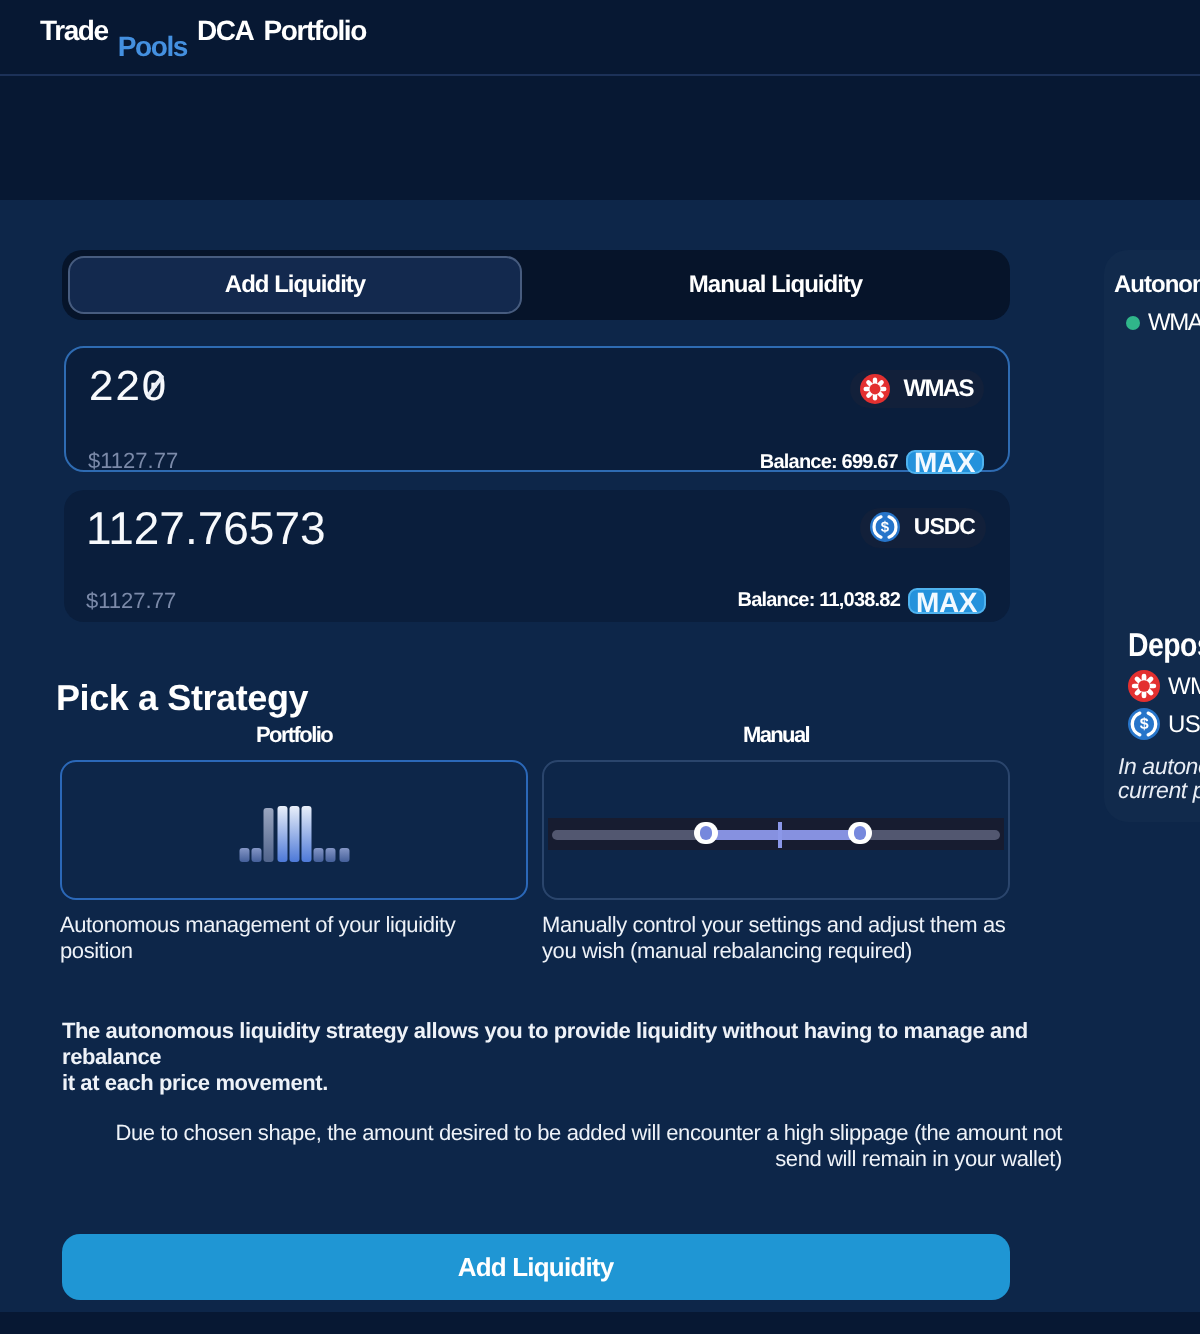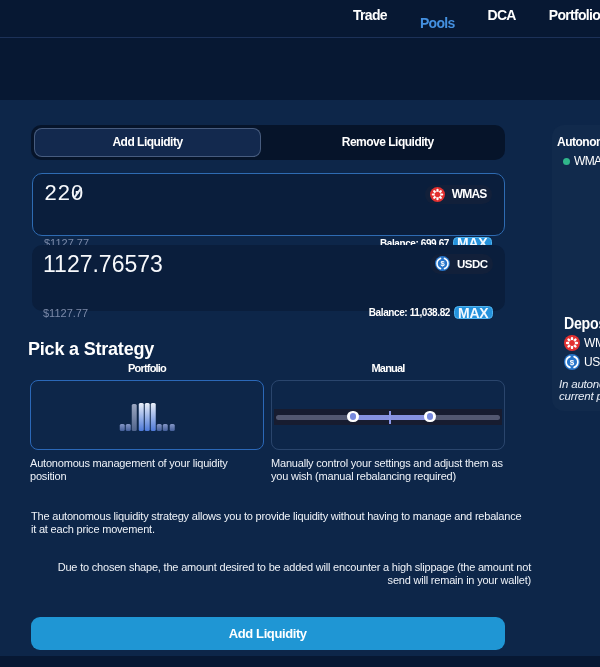--- a/index.html
+++ b/index.html
@@ -1,38 +1,38 @@
 <!DOCTYPE html>
 <html><head>
 <meta charset="utf-8">
 <style>
   * { margin:0; padding:0; box-sizing:border-box; }
   html,body { width:600px; height:667px; overflow:hidden; }
   body { background:#071833; font-family:"Liberation Sans", sans-serif; color:#fff; position:relative; }
-  .nav { position:absolute; top:0; left:0; width:600px; height:38px; border-bottom:1px solid #1c3158; display:flex; align-items:center; gap:33px; padding-left:20px; padding-bottom:7px;justify-content:flex-end; }
+  .nav { position:absolute; top:0; left:0; width:600px; height:38px; border-bottom:1px solid #1c3158; display:flex; align-items:center; gap:5px; padding-left:20px; padding-bottom:7px; }
   .nav a { font-size:14px; font-weight:bold; letter-spacing:-0.7px; color:#fff; text-decoration:none; }
   .nav a.active { color:#4490e0;margin-top:16px; }
   .tabs { position:absolute; top:74px; left:33px; display:flex;margin-top:48px; }
   .tab { height:25.5px; display:flex; align-items:center; justify-content:center; font-size:12px; font-weight:600; letter-spacing:-0.4px; }
   .tab.active { background:#0d2649; border-radius:8px 8px 0 0; width:58.5px; }
   .tab.t2 { padding:0 12px; }
   .panel { position:absolute; top:100px; left:0; width:600px; height:556px; background:#0d2649; }
 
   .toggle { position:absolute; left:31px; top:24.5px; width:473.5px; height:35px; background:#06142a; border-radius:10px; padding:3px; display:flex; }
   .toggle .seg { flex:1; display:flex; align-items:center; justify-content:center; font-size:12px; font-weight:600; letter-spacing:-0.5px; border-radius:8px; }
   .toggle .seg.inact { padding-left:13px; }
   .toggle .seg.active { background:#13294e; border:1px solid rgba(170,190,220,0.35); flex:0 0 227px; }
 
   .card { left:32px; width:472.5px; background:#0a1e3c; border-radius:10px; position:absolute; padding:9px 12px 8px 11px; }
   .card .row1 { display:flex; justify-content:space-between; align-items:flex-start; }
   .card .num { font-size:22px; line-height:24px; color:#f7f9fc; }
   .mono { font-family:"Liberation Mono", monospace; }
   .pill { height:19.5px; background:#12203a; border-radius:10px; display:flex; align-items:center; padding:0 5px; gap:7px; margin-top:2px; }
   .pill span { font-size:12px; font-weight:600; letter-spacing:-0.4px; }
-  .card .row2 { display:flex; justify-content:space-between; align-items:center; margin-top:30px; height:13px; }
+  .card .row2 { display:flex; justify-content:space-between; align-items:center; margin-top:18px; height:13px; }
   .usd { font-size:11px; color:#7b8aa9; }
   .bal { display:flex; align-items:center; gap:4px; font-size:10px; font-weight:600; letter-spacing:-0.4px; }
   .max { background:#2492dc; color:#f2f9ff; font-size:14px; font-weight:bold; letter-spacing:-0.2px; border-radius:4.5px; height:12.5px; display:flex; align-items:center; padding:0 3px; border:1px solid #4fb3ef; }
 
   .strategy-h { position:absolute; left:28px; top:239px; font-size:18px; font-weight:bold; letter-spacing:-0.2px; }
   .sgrid { position:absolute; left:30px; top:262px; width:475px; display:flex; gap:7px; }
   .scol { flex:1; }
   .slabel { text-align:center; font-size:11px; font-weight:bold; line-height:13px; margin-bottom:4.5px; letter-spacing:-0.8px; }
   .scard { height:70px; border-radius:8px; border:1px solid rgba(120,150,200,0.28); position:relative; }
   .scard.sel { border-color:#2b68b8; }
@@ -69,21 +69,21 @@
     <a>DCA</a>
     <a>Portfolio</a>
   </div>
   <div class="tabs">
     <div class="tab active">Manage</div>
     <div class="tab t2">Analytics</div>
   </div>
   <div class="panel">
     <div class="toggle">
       <div class="seg active">Add Liquidity</div>
-      <div class="seg inact">Remove Liquidity</div>
+      <div class="seg inact">Manual Liquidity</div>
     </div>
 
     <div class="card" style="top:72.5px; height:63px; border:1px solid #2e6bb2;">
       <div class="row1">
         <div class="num mono">220</div>
         <div style="position:absolute; left:38px; top:18.8px; width:13px; height:1.5px; background:#e8edf5; transform:rotate(-54deg); border-radius:1px;"></div>
         <div class="pill">
           <svg width="15" height="15" viewBox="0 0 34 34">
             <circle cx="17" cy="17" r="17" fill="#e33030"></circle>
             <g stroke="#fff" stroke-width="5" stroke-linecap="round">
@@ -153,21 +153,21 @@
             </div>
             <div class="handle" style="left:150px;">
               <i></i>
             </div>
           </div>
         </div>
         <div class="sdesc">Manually control your settings and adjust them as<br>you wish (manual rebalancing required)</div>
       </div>
     </div>
 
-    <div class="para" style="top:409.8px;">The autonomous liquidity strategy allows you to provide liquidity without having to manage and rebalance<br>it at each price movement.</div>
+    <div class="para" style="top:409.8px;font-weight:bold;">The autonomous liquidity strategy allows you to provide liquidity without having to manage and rebalance<br>it at each price movement.</div>
     <div class="para" style="top:461px;text-align:right;">Due to chosen shape, the amount desired to be added will encounter a high slippage (the amount not<br>send will remain in your wallet)</div>
 
     <div class="btn">Add Liquidity</div>
 
     <div class="rcard">
       <div class="rtitle">Autonomous Strategy</div>
       <div class="rpool"><div class="gdot"></div>WMAS-USDC</div>
       <div class="dep">Deposit</div>
       <div class="deprow">
         <svg width="16" height="16" viewBox="0 0 34 34">

